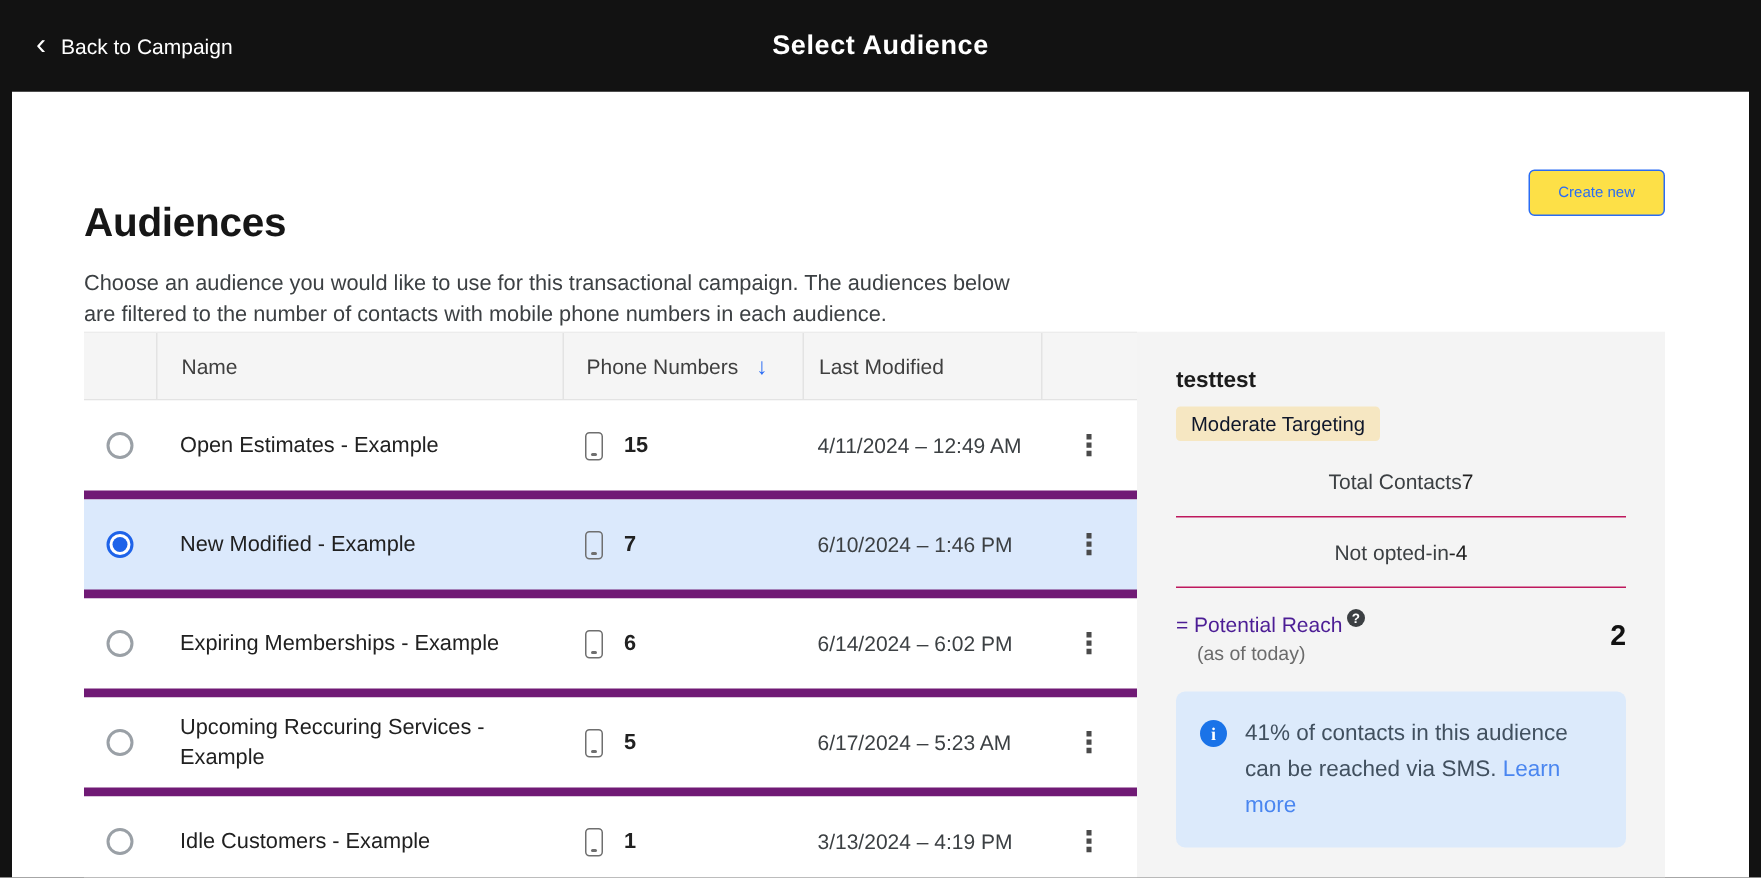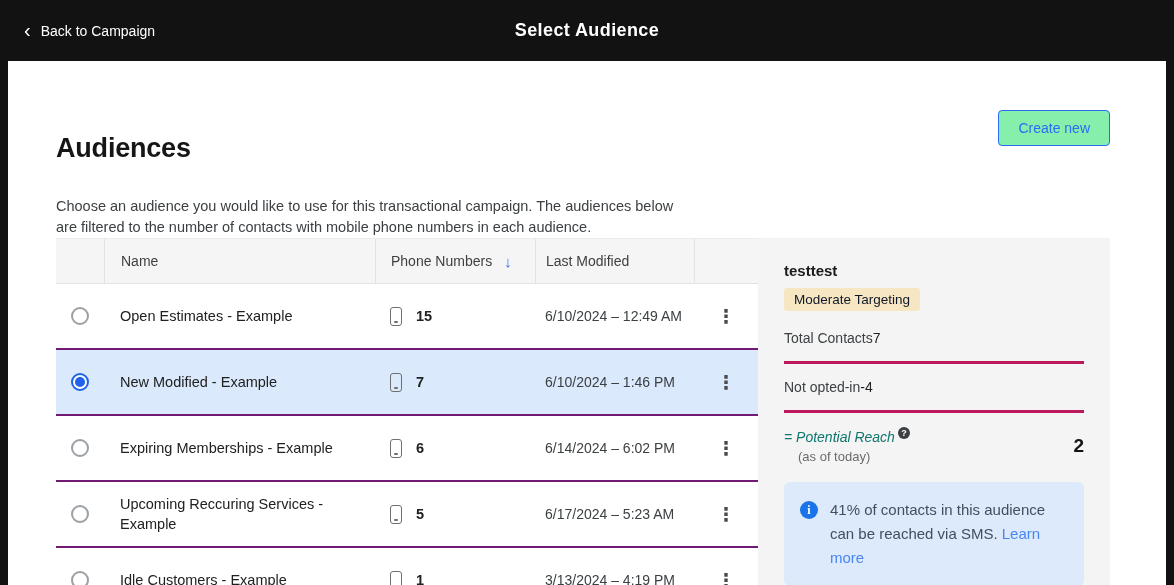--- a/index.html
+++ b/index.html
@@ -54,31 +54,31 @@
   }
   .page-heading {
     font-size: 27px;
     line-height: 38px;
     font-weight: 800;
     color: #161616;
     letter-spacing: -0.2px;
     margin-top: 40px;
   }
   .create-btn {
-    background: #86efac;
+    background: #fde047;
     border: 1px solid #2a6cf4;
     color: #2a6cf4;
-    font-size: 14px;
+    font-size: 10px;
     padding: 9px 19px;
     border-radius: 4px;
     cursor: pointer;
     font-family: inherit;
   }
   .description {
-    margin-top: 29px;
+    margin-top: 12px;
     max-width: 625px;
     color: #3c4043;
     font-size: 14.5px;
     line-height: 21px;
   }
 
   
   .content-row {
     margin-top: 0;
     display: flex;
@@ -108,21 +108,21 @@
   .col-radio   { width: 48px;  flex: 0 0 48px; justify-content: center; }
   .col-name    { width: 271px; flex: 0 0 271px; padding-left: 16px; }
   .col-phone   { width: 160px; flex: 0 0 160px; padding-left: 15px; }
   .col-mod     { width: 159px; flex: 0 0 159px; padding-left: 10px; }
   .col-menu    { width: 64px;  flex: 0 0 64px; justify-content: center; }
   .sort-arrow { color: #2a6cf4; font-size: 15px; margin-left: 12px; font-weight: 700; }
 
   .trow {
     display: flex;
     min-height: 66px;
-    border-bottom: 2px solid #701a75;
+    border-bottom: 6px solid #701a75;
     background: #ffffff;
     cursor: pointer;
     align-items: stretch;
   }
   .trow.selected { background: #dbe9fc; }
   .cell { display: flex; align-items: center; }
   .cell-name { color: #212121; font-size: 14.5px; line-height: 20px; padding-right: 16px; }
   .cell-mod  { color: #3c4043; font-size: 14px; line-height: 19px; padding-right: 10px; }
   .phone-count { font-weight: 700; font-size: 14.5px; color: #212121; margin-left: 14px; }
 
@@ -183,35 +183,35 @@
     display: inline-block;
     margin-top: 9px;
     background: #f6e7c2;
     color: #0f172a;
     font-size: 13.5px;
     padding: 4px 10px;
     border-radius: 3px;
   }
   .stat-row {
     display: flex;
-    justify-content: flex-start;
+    justify-content: center;
     align-items: center;
     padding: 15px 0;
-    border-bottom: 3px solid #be185d;
+    border-bottom: 1px solid #be185d;
     color: #3c4043;
     font-size: 14px;
   }
   .stat-row .stat-value { color: #212121; }
   .reach-row {
     display: flex;
     justify-content: space-between;
     align-items: center;
     padding-top: 14px;
   }
-  .reach-label { color: #0f766e; font-size: 14px; line-height: 20px; font-style: italic; }
+  .reach-label { color: #4c1d95; font-size: 14px; line-height: 20px; }
   .reach-sub { color: #6b6b6b; font-size: 13px; padding-left: 14px; margin-top: 2px; }
   .reach-value { font-size: 19px; font-weight: 700; color: #121212; }
   .help-icon {
     display: inline-flex;
     align-items: center;
     justify-content: center;
     width: 12px; height: 12px;
     border-radius: 50%;
     background: #3c4043;
     color: #ffffff;
@@ -286,21 +286,21 @@
       <div class="tbody">
   <div class="trow">
     <div class="cell col-radio" style="justify-content:center;">
       <span class="radio"></span>
     </div>
     <div class="cell cell-name col-name">Open Estimates - Example</div>
     <div class="cell col-phone">
       <span class="phone-icon"></span>
       <span class="phone-count">15</span>
     </div>
-    <div class="cell cell-mod col-mod">6/10/2024 – 12:49 AM</div>
+    <div class="cell cell-mod col-mod">4/11/2024 – 12:49 AM</div>
     <div class="cell col-menu" style="justify-content:center;">
       <span class="kebab">⋮</span>
     </div>
   </div>
 
   <div class="trow selected">
     <div class="cell col-radio" style="justify-content:center;">
       <span class="radio"></span>
     </div>
     <div class="cell cell-name col-name">New Modified - Example</div>

